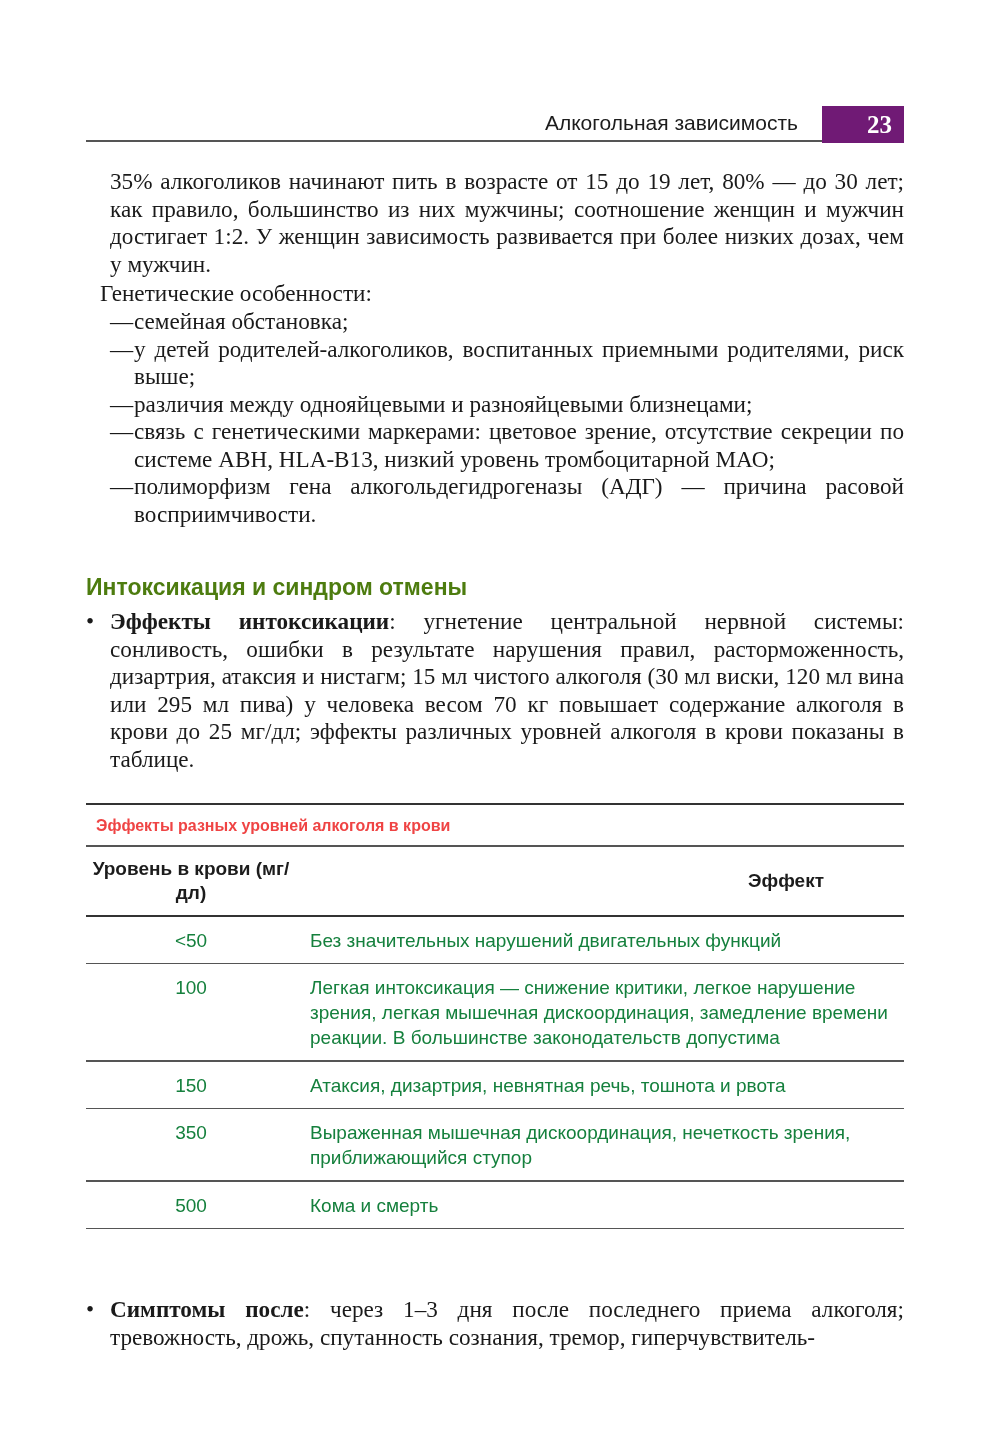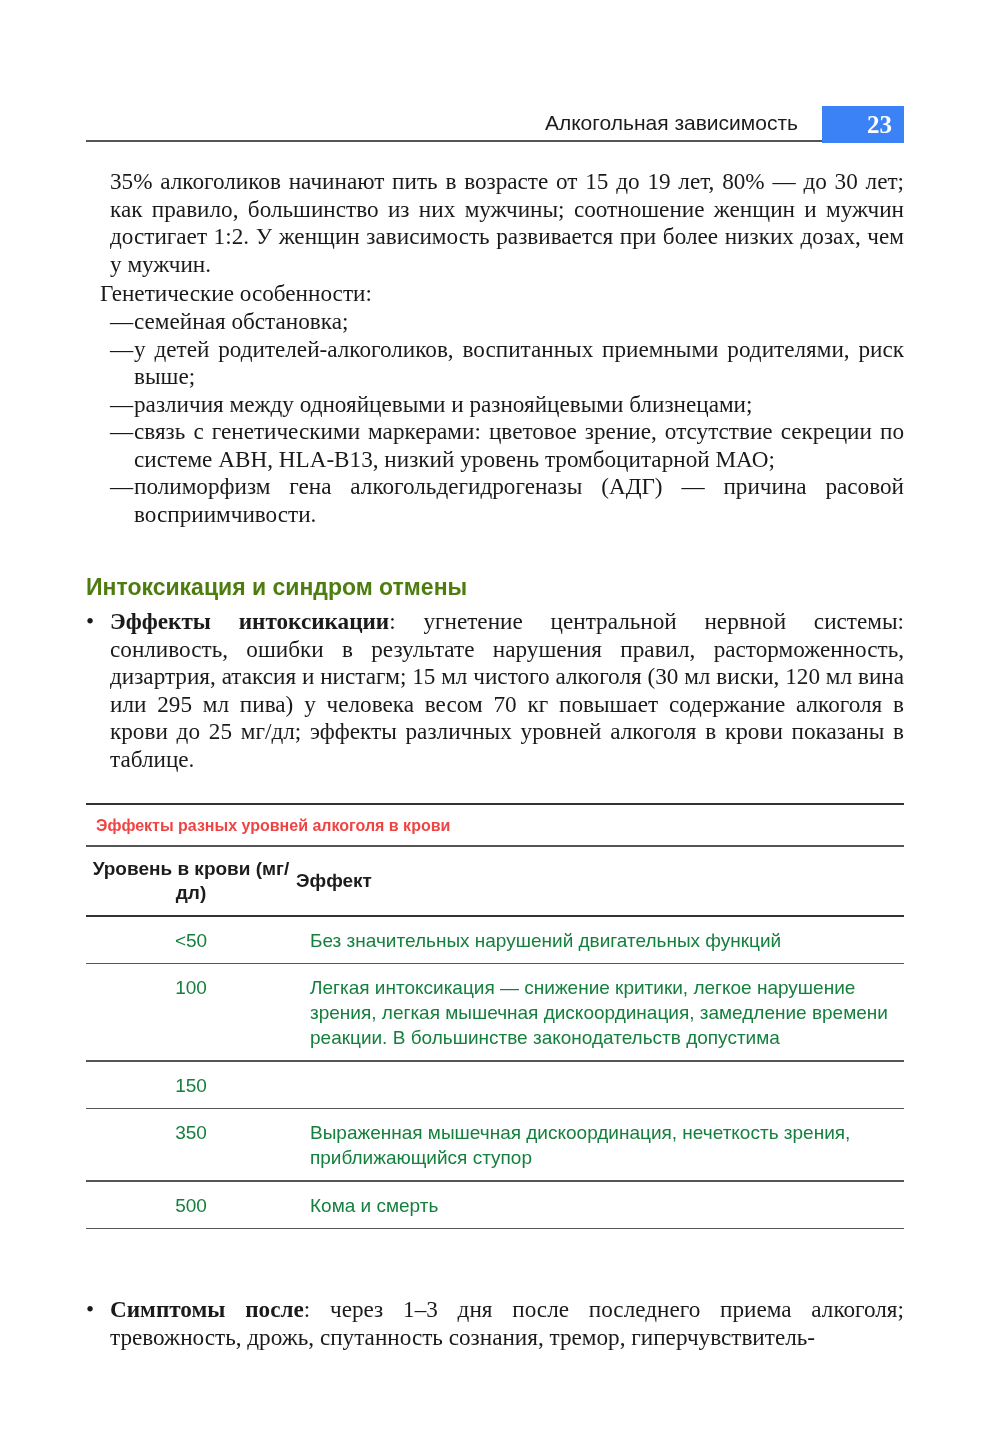--- a/index.html
+++ b/index.html
@@ -16,21 +16,21 @@
     }
     .run-header .rule {
       position: absolute; left: 0; right: 82px; bottom: 0; height: 2px; background: #555;
     }
     .run-header .title {
       position: absolute; right: 106px; top: 5px;
       font-size: 21px; color: #1c1c1c;
     }
     .run-header .pagebox {
       position: absolute; right: 0; top: 0; width: 82px; height: 37px;
-      background: #3b82f6; color: #fff;
+      background: #701a75; color: #fff;
       font-size: 25px; font-weight: bold;
       display: flex; align-items: center; justify-content: flex-end; padding-right: 12px;
       box-sizing: border-box;
     }
 
     .body-text {
       position: absolute; left: 110px; width: 794px;
       font-size: 23.2px; line-height: 27.5px; text-align: justify;
     }
     .para { margin: 0; }
@@ -58,21 +58,21 @@
     .t-rule-thick { height: 2px; background: #333; }
     .t-rule { height: 1.5px; background: #555; }
     .t-caption {
       font-size: 16px; font-weight: bold; padding: 12px 10px 10px 10px; color: #ef4444;
     }
     .t-head {
       display: flex; align-items: center; height: 68px;
       font-size: 19px; font-weight: bold; color: #1c1c1c;
     }
     .t-head .c1 { width: 210px; text-align: center; line-height: 24px; }
-    .t-head .c2 { flex: 1; text-align: left; padding-right: 80px; }
+    .t-head .c2 { flex: 1; text-align: right; padding-right: 80px; }
     .t-row { display: flex; font-size: 19px; line-height: 25px; color: #15803d; padding: 11px 0 10px 0; }
     .t-row .c1 { width: 210px; text-align: center; }
     .t-row .c2 { flex: 1; padding-left: 14px; padding-right: 10px; }
   </style>
 </head>
 <body>
 
 <div class="run-header">
   <div class="rule"></div>
   <div class="title sans">Алкогольная зависимость</div>
@@ -125,20 +125,21 @@
   <div class="t-rule"></div>
 
   <div class="t-row">
     <div class="c1">100</div>
     <div class="c2">Легкая интоксикация — снижение критики, легкое нарушение зрения, легкая мышечная дискоординация, замедление времени реакции. В большинстве законодательств допустима</div>
   </div>
   <div class="t-rule"></div>
 
   <div class="t-row">
     <div class="c1">150</div>
+    <div class="c2">Атаксия, дизартрия, невнятная речь, тошнота и рвота</div>
   </div>
   <div class="t-rule"></div>
 
   <div class="t-row">
     <div class="c1">350</div>
     <div class="c2">Выраженная мышечная дискоординация, нечеткость зрения, приближающийся ступор</div>
   </div>
   <div class="t-rule"></div>
 
   <div class="t-row">

